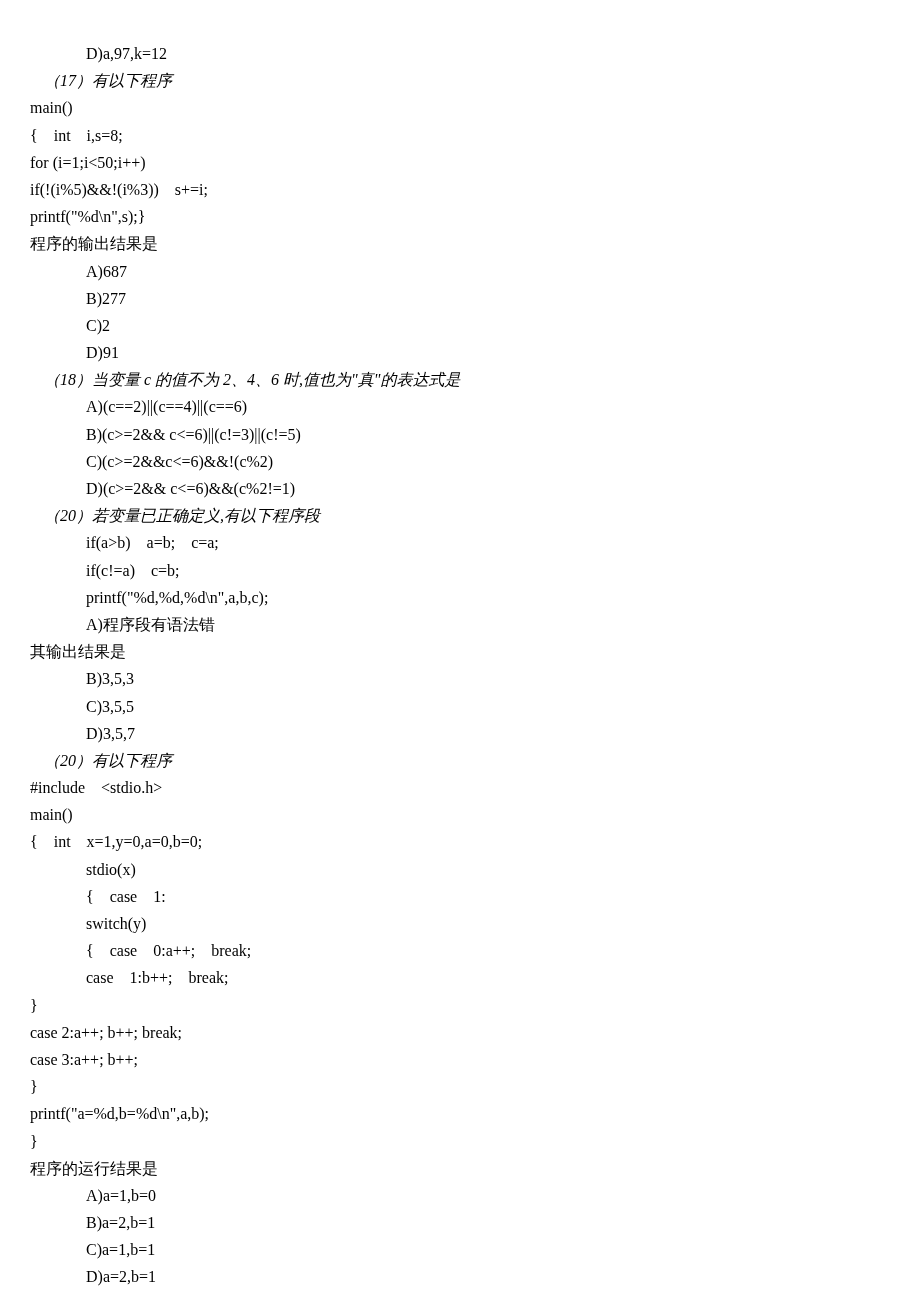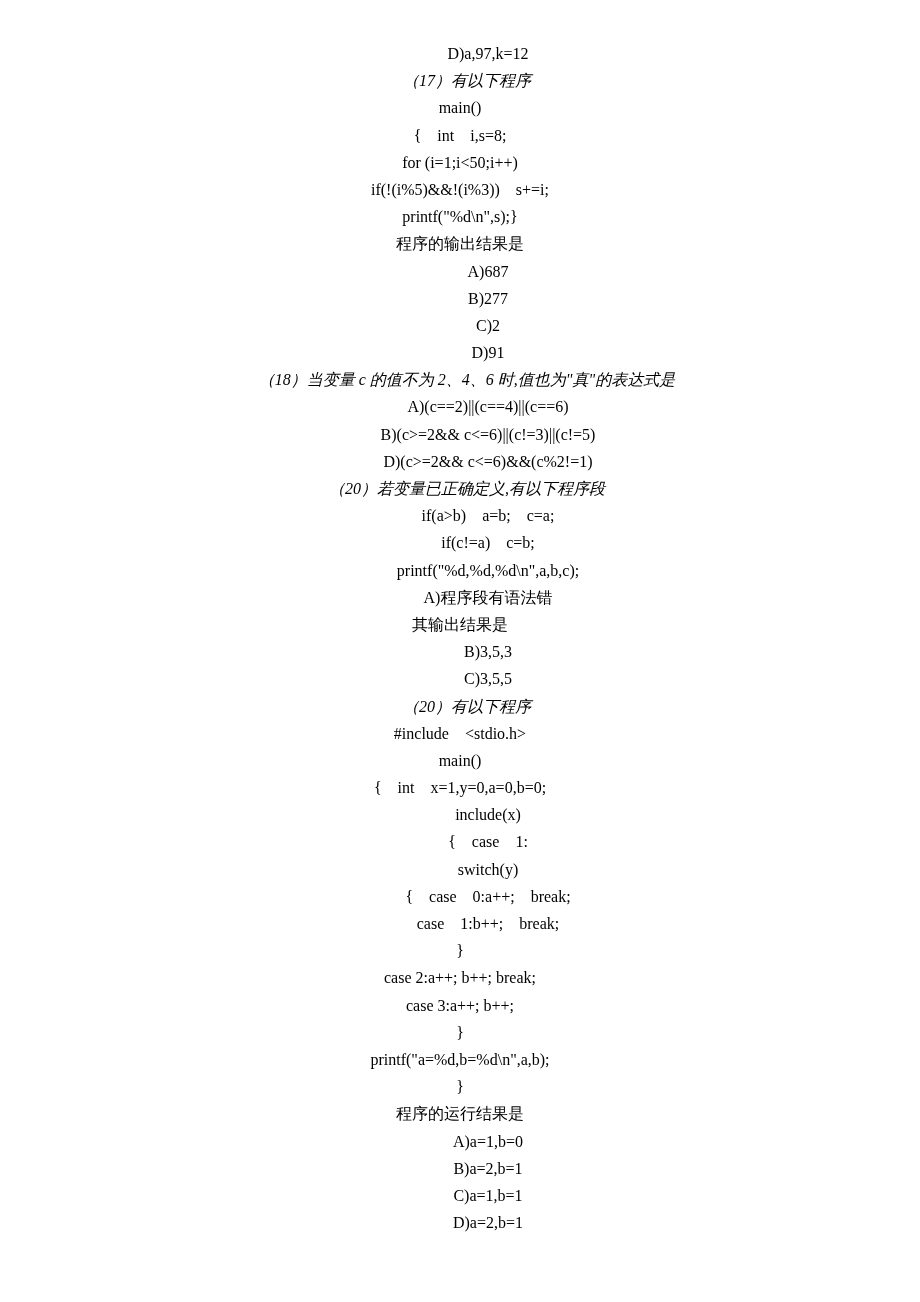--- a/index.html
+++ b/index.html
@@ -9,21 +9,20 @@
       color: #000;
       background: #fff;
       margin: 0;
       padding: 40px 30px;
       width: 920px;
       box-sizing: border-box;
     }
     .line {
       white-space: pre-wrap;
       margin: 0;
-      text-align: center;
     }
     .indent1 {
       padding-left: 56px;
     }
     .indent-q {
       padding-left: 14px;
       font-style: italic;
     }
   </style>
 </head>
@@ -38,34 +37,36 @@
     <p class="line ">if(!(i%5)&amp;&amp;!(i%3))    s+=i;</p>
     <p class="line ">printf("%d\n",s);}</p>
     <p class="line ">程序的输出结果是</p>
     <p class="line indent1">A)687</p>
     <p class="line indent1">B)277</p>
     <p class="line indent1">C)2</p>
     <p class="line indent1">D)91</p>
     <p class="line indent-q">（18）当变量 c 的值不为 2、4、6 时,值也为"真"的表达式是</p>
     <p class="line indent1">A)(c==2)||(c==4)||(c==6)</p>
     <p class="line indent1">B)(c&gt;=2&amp;&amp; c&lt;=6)||(c!=3)||(c!=5)</p>
+    <p class="line indent1">C)(c&gt;=2&amp;&amp;c&lt;=6)&amp;&amp;!(c%2)</p>
     <p class="line indent1">D)(c&gt;=2&amp;&amp; c&lt;=6)&amp;&amp;(c%2!=1)</p>
     <p class="line indent-q">（20）若变量已正确定义,有以下程序段</p>
     <p class="line indent1">if(a&gt;b)    a=b;    c=a;</p>
     <p class="line indent1">if(c!=a)    c=b;</p>
     <p class="line indent1">printf("%d,%d,%d\n",a,b,c);</p>
     <p class="line indent1">A)程序段有语法错</p>
     <p class="line ">其输出结果是</p>
     <p class="line indent1">B)3,5,3</p>
     <p class="line indent1">C)3,5,5</p>
+    <p class="line indent1">D)3,5,7</p>
     <p class="line indent-q">（20）有以下程序</p>
     <p class="line ">#include    &lt;stdio.h&gt;</p>
     <p class="line ">main()</p>
     <p class="line ">{    int    x=1,y=0,a=0,b=0;</p>
-    <p class="line indent1">include(x)</p>
+    <p class="line indent1">stdio(x)</p>
     <p class="line indent1">{    case    1:</p>
     <p class="line indent1">switch(y)</p>
     <p class="line indent1">{    case    0:a++;    break;</p>
     <p class="line indent1">case    1:b++;    break;</p>
     <p class="line ">}</p>
     <p class="line ">case 2:a++; b++; break;</p>
     <p class="line ">case 3:a++; b++;</p>
     <p class="line ">}</p>
     <p class="line ">printf("a=%d,b=%d\n",a,b);</p>
     <p class="line ">}</p>

